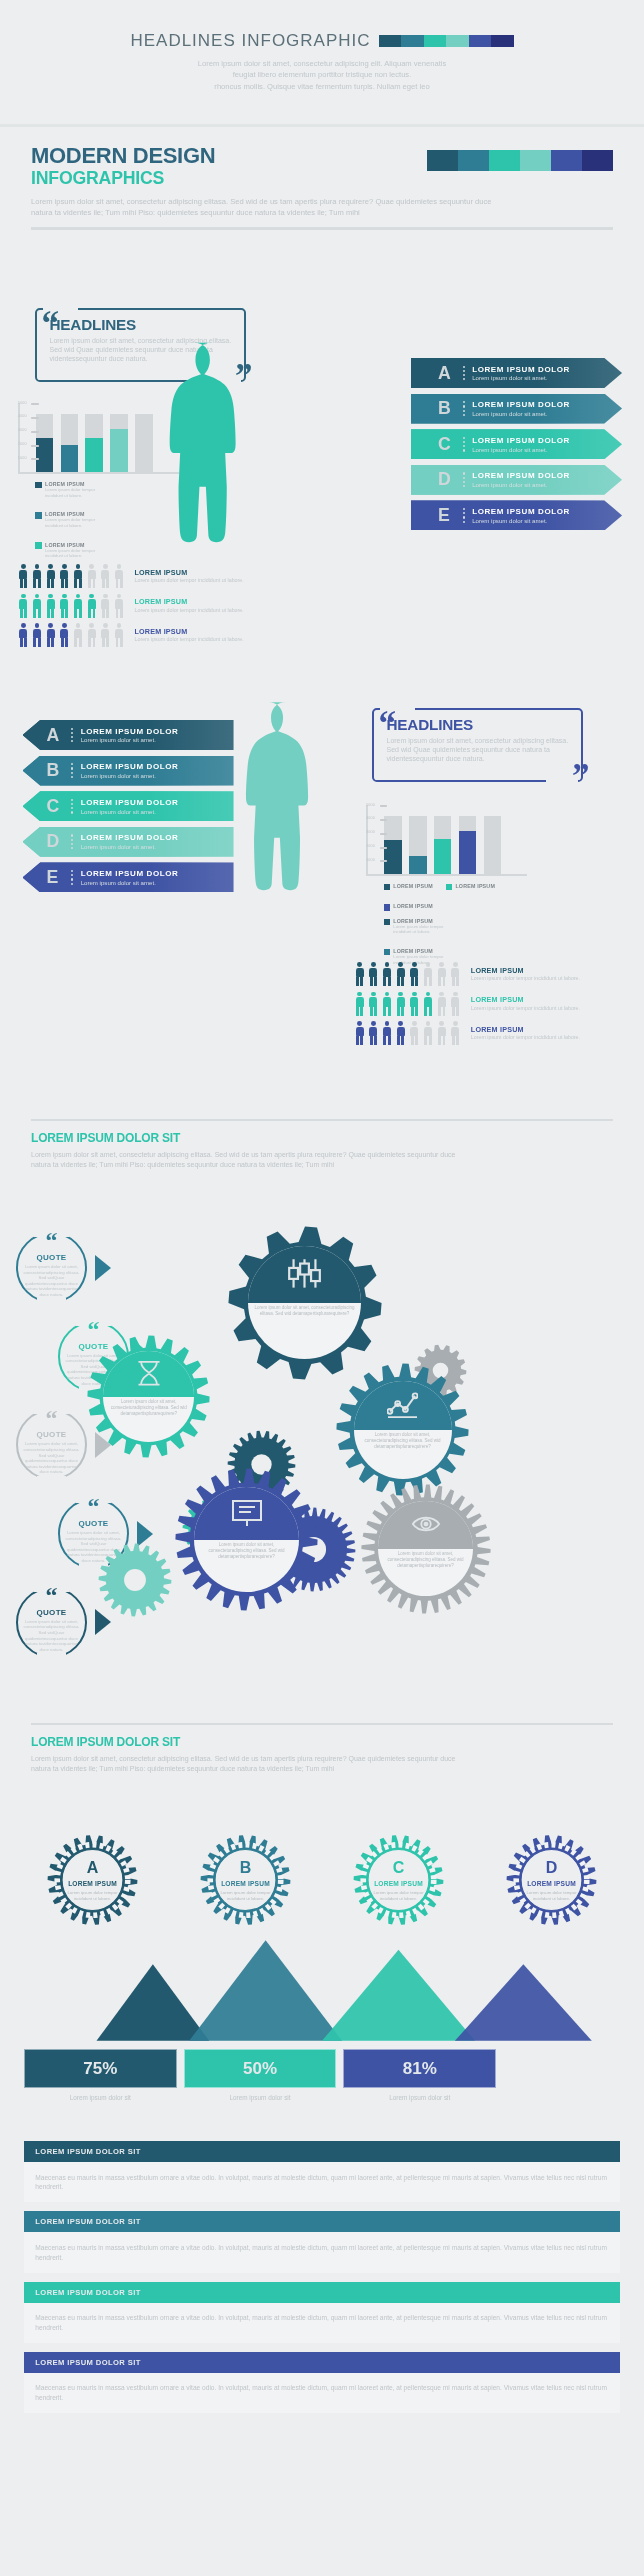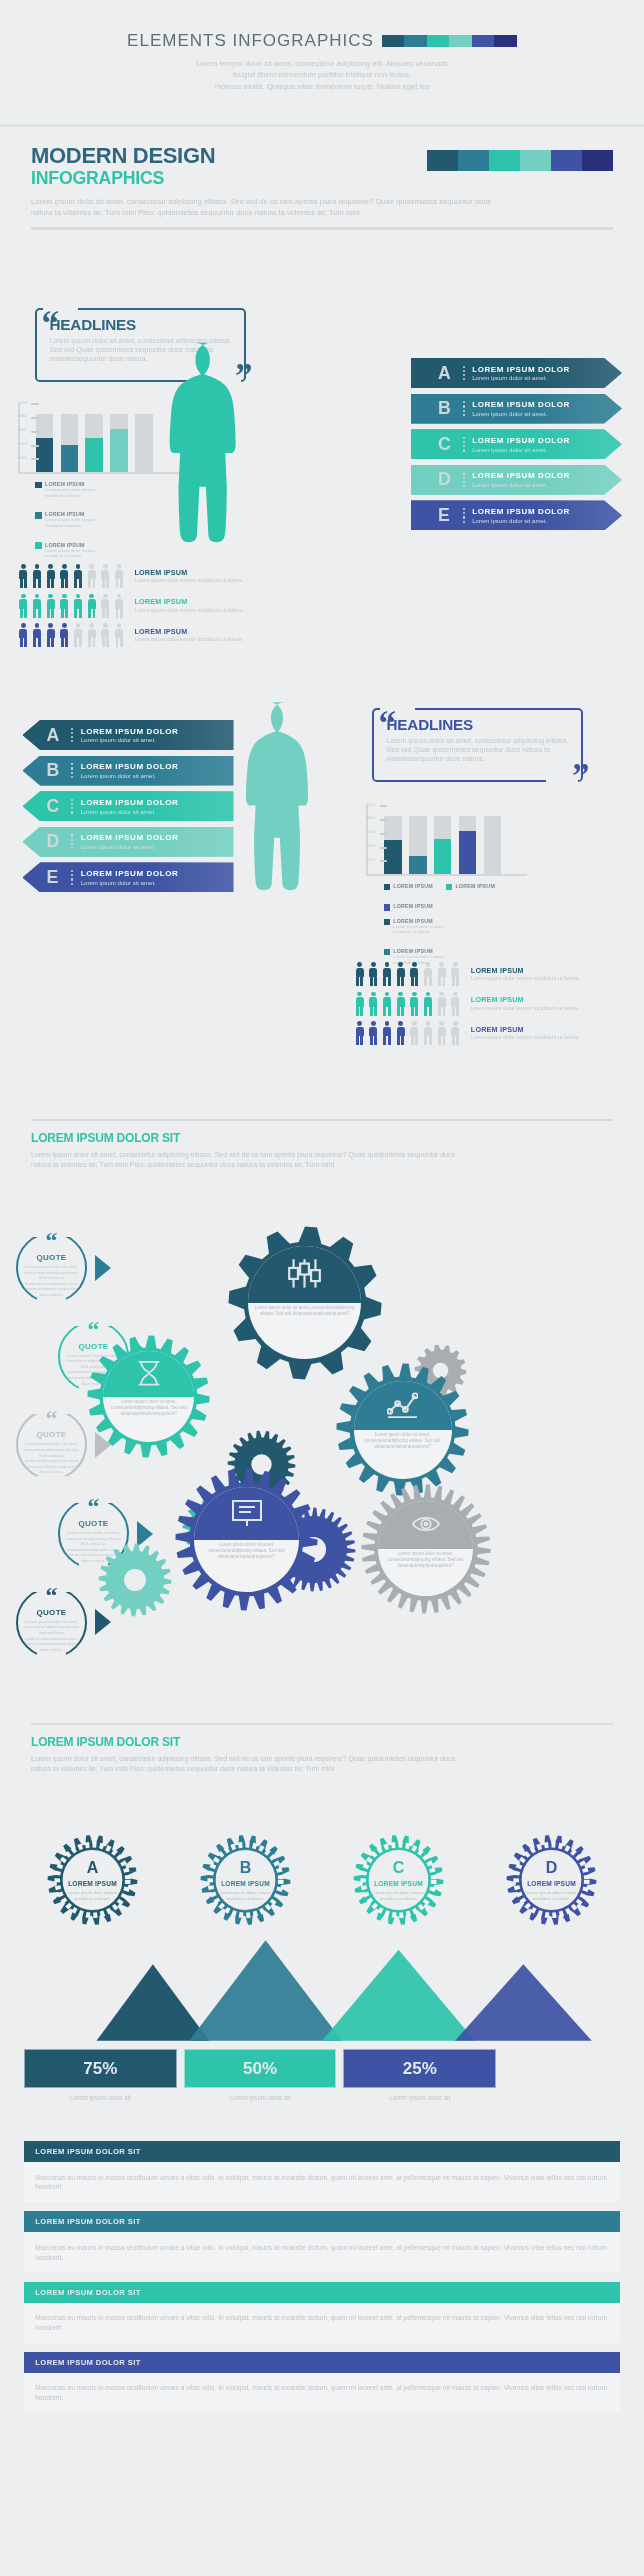--- a/index.html
+++ b/index.html
@@ -132,32 +132,32 @@
   .card .hd{height:21px;display:flex;align-items:center;padding-left:11.3px;font-size:7.6px;font-weight:bold;letter-spacing:0.4px;color:#e6eaec;}
   .card .bd{background:#f2f3f4;padding:10.5px 11.3px;font-size:6.6px;line-height:9.7px;color:#c0c5c9;}
 </style>
 </head>
 <body>
 
 <div class="page">
 
   <div class="hdr">
     <div class="hdr-title-row">
-      <div class="hdr-title">ELEMENTS INFOGRAPHICS</div>
+      <div class="hdr-title">HEADLINES INFOGRAPHIC</div>
       <div class="swatches" id="hdr-sw">
           <i style="background: rgb(35, 89, 110);"></i>
           <i style="background: rgb(47, 125, 148);"></i>
           <i style="background: rgb(46, 196, 172);"></i>
           <i style="background: rgb(115, 207, 193);"></i>
           <i style="background: rgb(62, 83, 164);"></i>
           <i style="background: rgb(41, 49, 122);"></i>
         </div>
     </div>
     <div class="hdr-sub" id="hdr-sub">
-        <div>Lorem tempor dolor sit amet, consectetur adipiscing elit. Aliquam venenatis</div>
+        <div>Lorem ipsum dolor sit amet, consectetur adipiscing elit. Aliquam venenatis</div>
         <div>feugiat libero elementum porttitor tristique non lectus.</div>
         <div>rhoncus mollis. Quisque vitae fermentum turpis. Nullam eget leo</div>
       </div>
   </div>
   <div class="hdr-rule"></div>
 
   <div class="md">
     <div class="md-row">
       <div>
         <h1>MODERN DESIGN</h1>
@@ -1069,21 +1069,21 @@
   <div class="pct-row" style="position:absolute;left:0;top:2049px;width:520px;box-sizing:border-box;" id="pcts">
       <div class="pct">
         <div class="box" style="background: rgb(35, 89, 110);">75%</div>
         <div class="cap">Lorem ipsum dolor sit</div>
       </div>
       <div class="pct">
         <div class="box" style="background: rgb(46, 196, 172);">50%</div>
         <div class="cap">Lorem ipsum dolor sit</div>
       </div>
       <div class="pct">
-        <div class="box" style="background: rgb(62, 83, 164);">25%</div>
+        <div class="box" style="background: rgb(62, 83, 164);">81%</div>
         <div class="cap">Lorem ipsum dolor sit</div>
       </div>
     </div>
 
   <div style="position:absolute;left:0;top:2141px;width:644px;" id="cards">
       <div class="card">
         <div class="hd" style="background: rgb(35, 89, 110);">LOREM IPSUM DOLOR SIT</div>
         <div class="bd">Maecenas eu mauris in massa vestibulum ornare a vitae odio. In volutpat, mauris at molestie dictum, quam mi laoreet ante, at pellentesque mi mauris at sapien. Vivamus vitae tellus nec nisl rutrum hendrerit.</div>
       </div>
       <div class="card">

